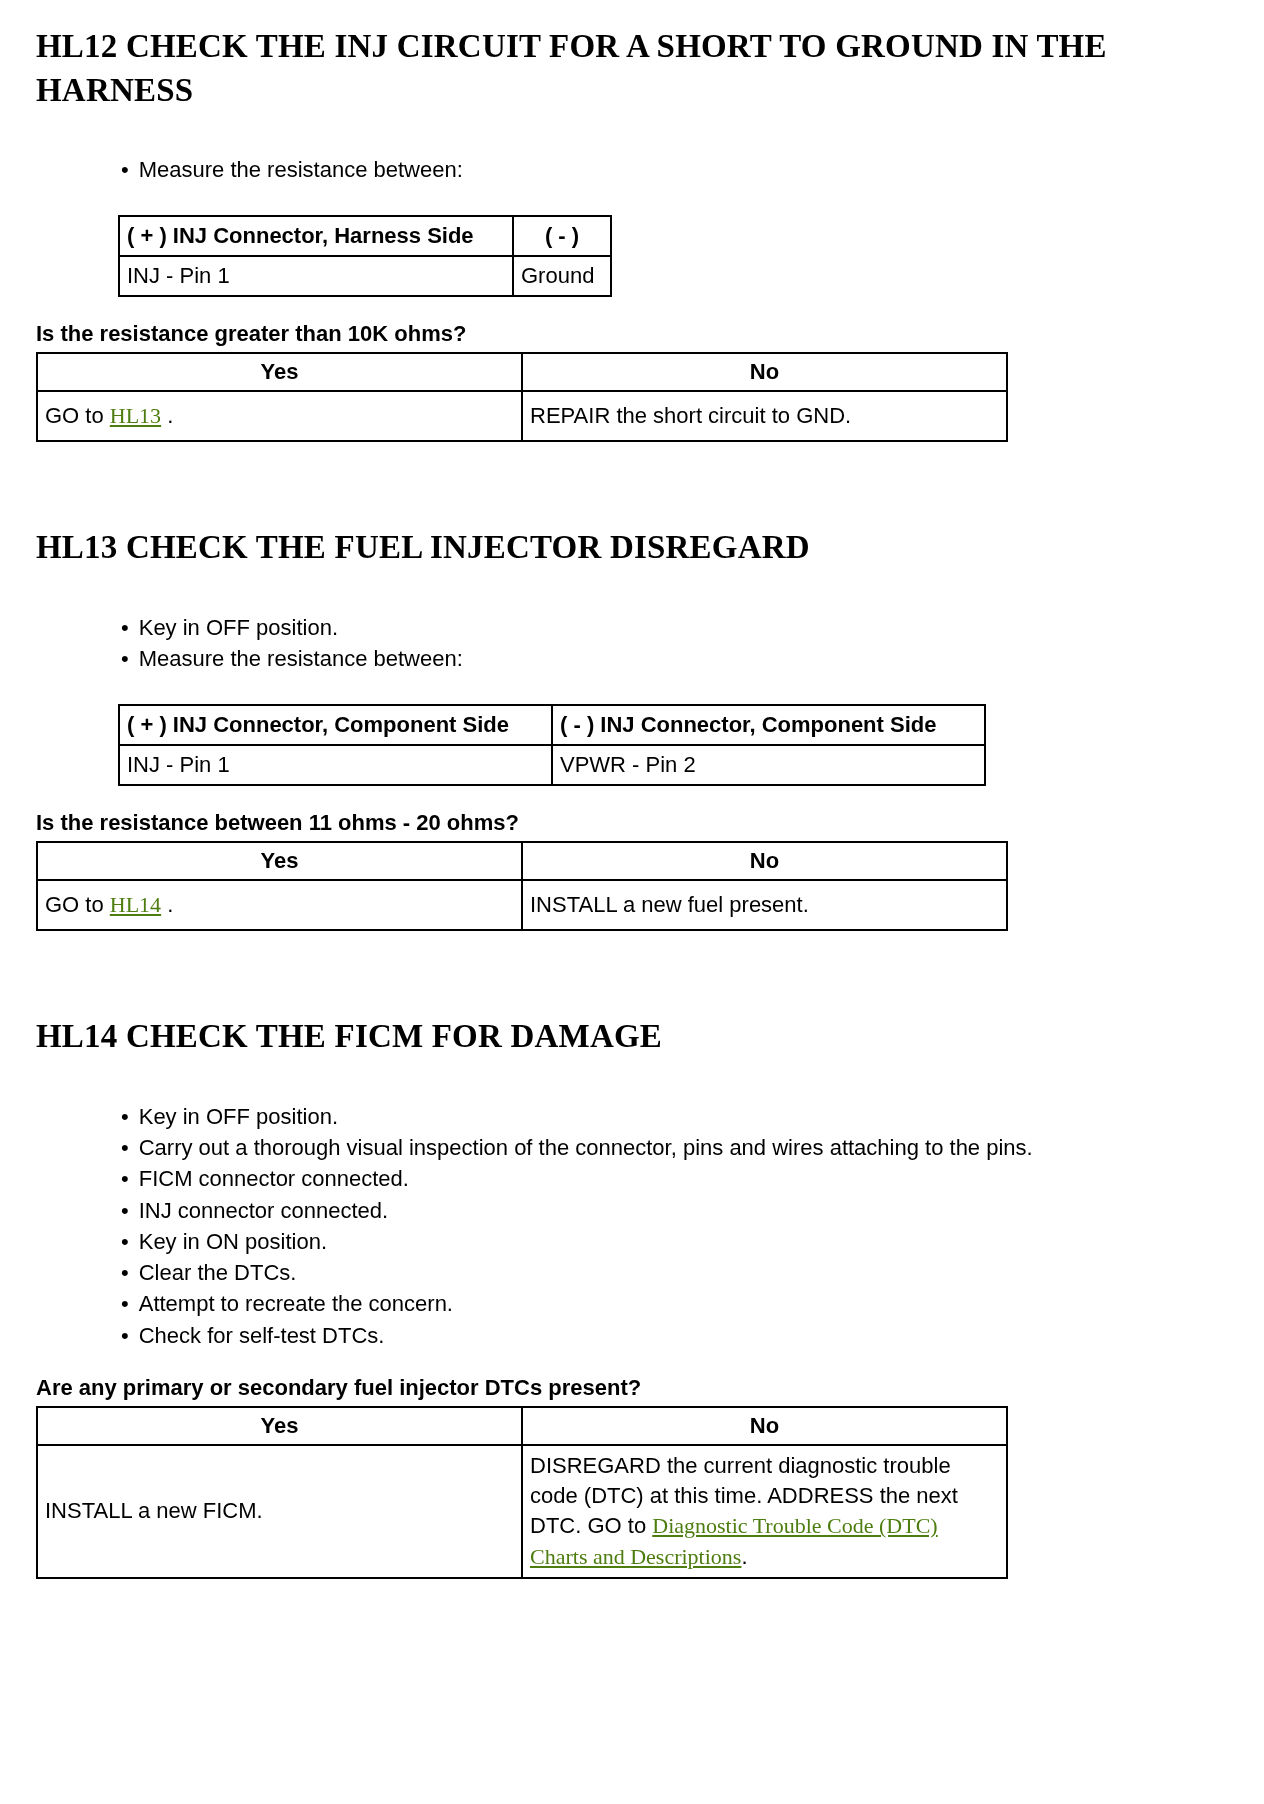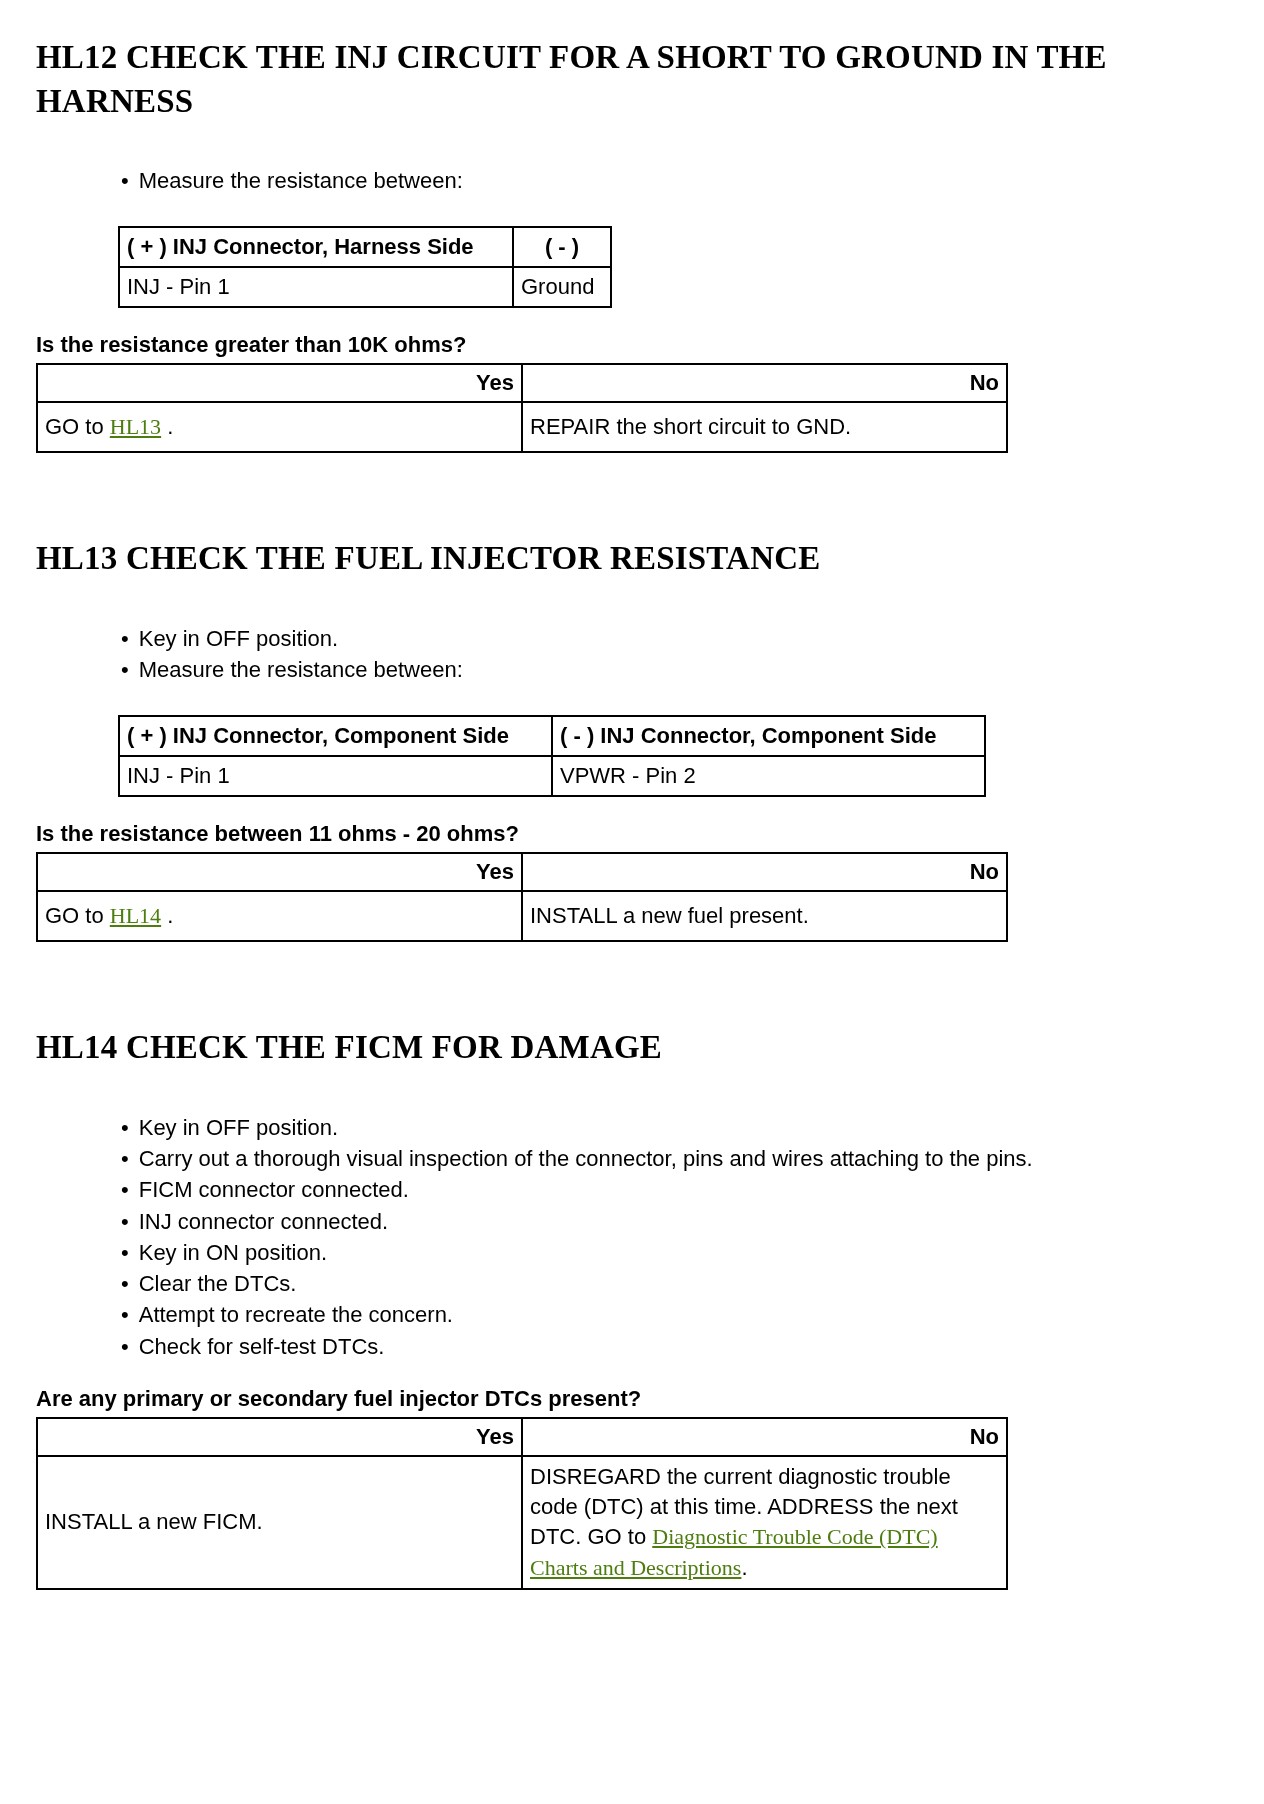--- a/index.html
+++ b/index.html
@@ -15,21 +15,21 @@
 
   h1 {
     font-family: "Liberation Serif", serif;
     font-weight: bold;
     font-size: 33px;
     line-height: 1.32;
     margin: 84px 0 42px 0;
     max-width: 1110px;
     letter-spacing: 0.2px;
   }
-  section.first h1 { margin-top: 20px; }
+  section.first h1 { margin-top: 9px; }
 
   ul.bullets { list-style: none; margin: 8px; padding: 0 0 0 77px; }
   ul.bullets li {
     padding-left: 30px;
     text-indent: -30px;
     max-width: 945px;
     line-height: 1.42;
   }
   ul.bullets li::before { content: "\2022"; padding-right: 10px; }
 
@@ -40,21 +40,21 @@
   .measure-table { margin: 30px 0 24px 82px; padding-left: 38px; }
   .measure-table th, .measure-table td { height: 40px; text-align: left; }
   .t1 .c1 { width: 394px; }
   .t1 .c2 { width: 98px; }
   .t1 th.c2 { text-align: center; }
   .t3 .c1, .t3 .c2 { width: 433px; }
 
   .question { font-weight: bold; margin: 24px 0 5px 0; }
 
   .decision-table { width: 972px; }
-  .decision-table th { text-align: right; height: 30px; width: 50%; }
+  .decision-table th { text-align: center; height: 30px; width: 50%; }
   .decision-table td { text-align: left; vertical-align: middle; min-height: 48px; height: 50px; line-height: 1.38; }
 
   a.doclink {
     color: #4d7c0f;
     font-family: "Liberation Serif", serif;
     text-decoration: underline;
     cursor: pointer;
   }
 </style>
 </head>
@@ -92,21 +92,21 @@
         </tr>
         <tr>
           <td><span>GO to </span><a href="#" class="doclink">HL13</a><span> .</span></td>
           <td>REPAIR the short circuit to GND.</td>
         </tr>
       </tbody>
     </table>
   </section>
 
   <section>
-    <h1>HL13 CHECK THE FUEL INJECTOR RESISTANCE</h1>
+    <h1>HL13 CHECK THE FUEL INJECTOR DISREGARD</h1>
 
     <ul class="bullets">
       <li>Key in OFF position.</li>
       <li>Measure the resistance between:</li>
     </ul>
 
     <table class="measure-table t3">
       <tbody>
         <tr>
           <th class="c1">( + ) INJ Connector, Component Side</th>

